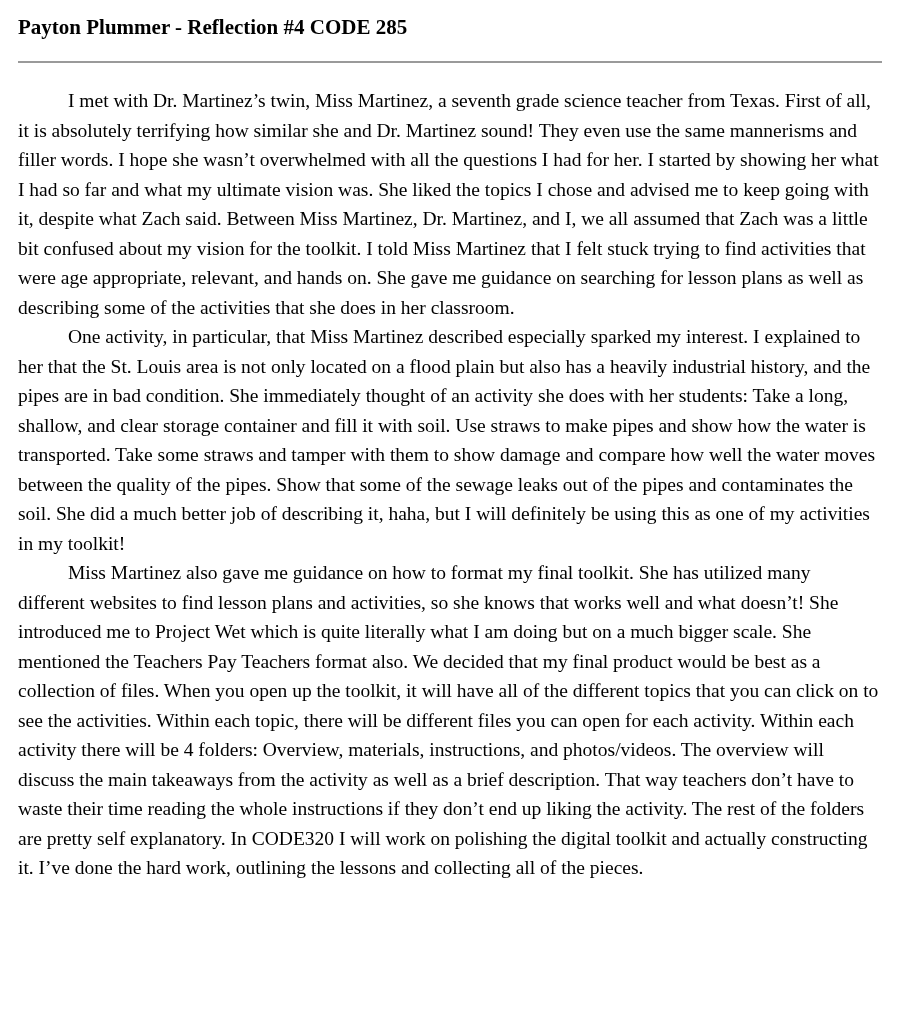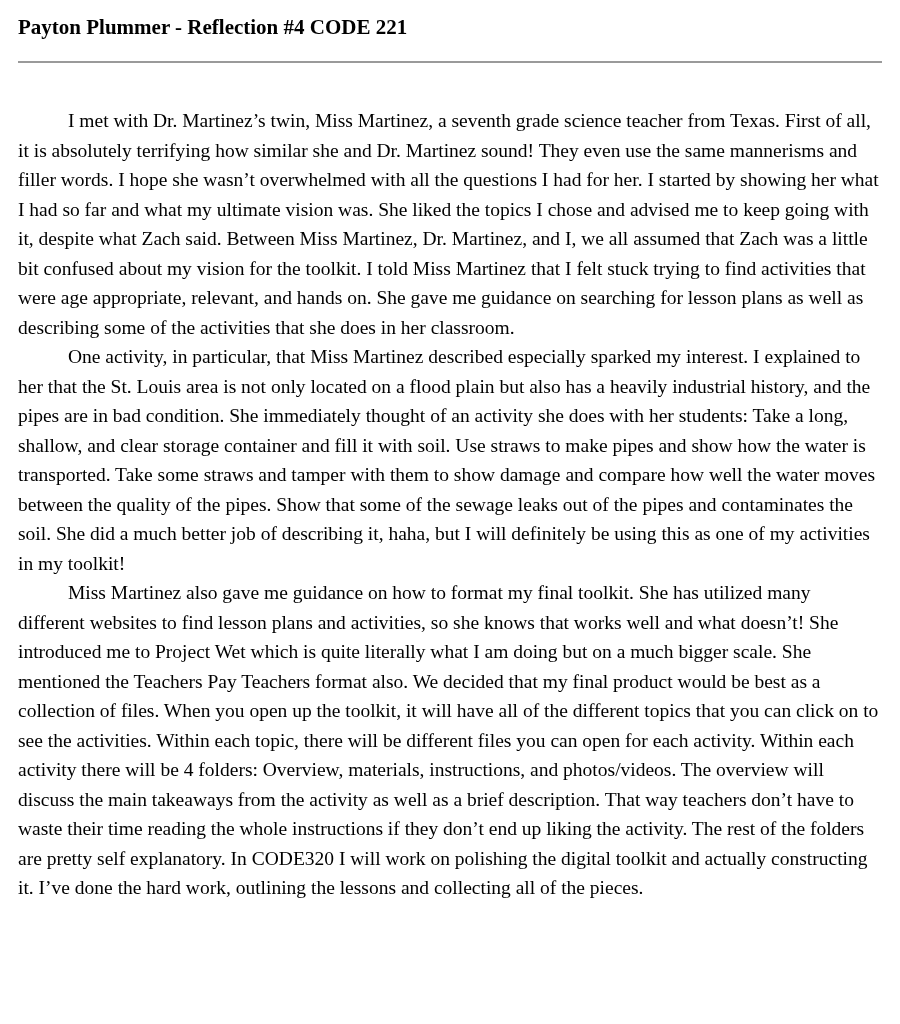--- a/index.html
+++ b/index.html
@@ -26,35 +26,35 @@
     color: #000000;
     font-family: "Liberation Serif", "DejaVu Serif", serif;
   }
   .title-divider {
     border: none;
     border-top: 2px solid #9a9a9a;
     margin: 21px 0 0 0;
     height: 0;
   }
   .content {
-    margin-top: 43px;
+    margin-top: 23px;
     font-size: 19.5px;
     line-height: 29.5px;
     text-align: left;
   }
   .content p {
     margin: 0;
     padding: 0;
     text-indent: 50px;
   }
 </style>
 </head>
 <body>
 
 <div class="page">
-  <h1 class="doc-title">Payton Plummer - Reflection #4 CODE 221</h1>
+  <h1 class="doc-title">Payton Plummer - Reflection #4 CODE 285</h1>
   <hr class="title-divider">
   <div class="content">
     <p>I met with Dr. Martinez’s twin, Miss Martinez, a seventh grade science teacher from Texas. First of all, it is absolutely terrifying how similar she and Dr. Martinez sound! They even use the same mannerisms and filler words. I hope she wasn’t overwhelmed with all the questions I had for her. I started by showing her what I had so far and what my ultimate vision was. She liked the topics I chose and advised me to keep going with it, despite what Zach said. Between Miss Martinez, Dr. Martinez, and I, we all assumed that Zach was a little bit confused about my vision for the toolkit. I told Miss Martinez that I felt stuck trying to find activities that were age appropriate, relevant, and hands on. She gave me guidance on searching for lesson plans as well as describing some of the activities that she does in her classroom.</p>
     <p>One activity, in particular, that Miss Martinez described especially sparked my interest. I explained to her that the St. Louis area is not only located on a flood plain but also has a heavily industrial history, and the pipes are in bad condition. She immediately thought of an activity she does with her students: Take a long, shallow, and clear storage container and fill it with soil. Use straws to make pipes and show how the water is transported. Take some straws and tamper with them to show damage and compare how well the water moves between the quality of the pipes. Show that some of the sewage leaks out of the pipes and contaminates the soil. She did a much better job of describing it, haha, but I will definitely be using this as one of my activities in my toolkit!</p>
     <p>Miss Martinez also gave me guidance on how to format my final toolkit. She has utilized many different websites to find lesson plans and activities, so she knows that works well and what doesn’t! She introduced me to Project Wet which is quite literally what I am doing but on a much bigger scale. She mentioned the Teachers Pay Teachers format also. We decided that my final product would be best as a collection of files. When you open up the toolkit, it will have all of the different topics that you can click on to see the activities. Within each topic, there will be different files you can open for each activity. Within each activity there will be 4 folders: Overview, materials, instructions, and photos/videos. The overview will discuss the main takeaways from the activity as well as a brief description. That way teachers don’t have to waste their time reading the whole instructions if they don’t end up liking the activity. The rest of the folders are pretty self explanatory. In CODE320 I will work on polishing the digital toolkit and actually constructing it. I’ve done the hard work, outlining the lessons and collecting all of the pieces.</p>
   </div>
 </div>
 
 </body></html>

